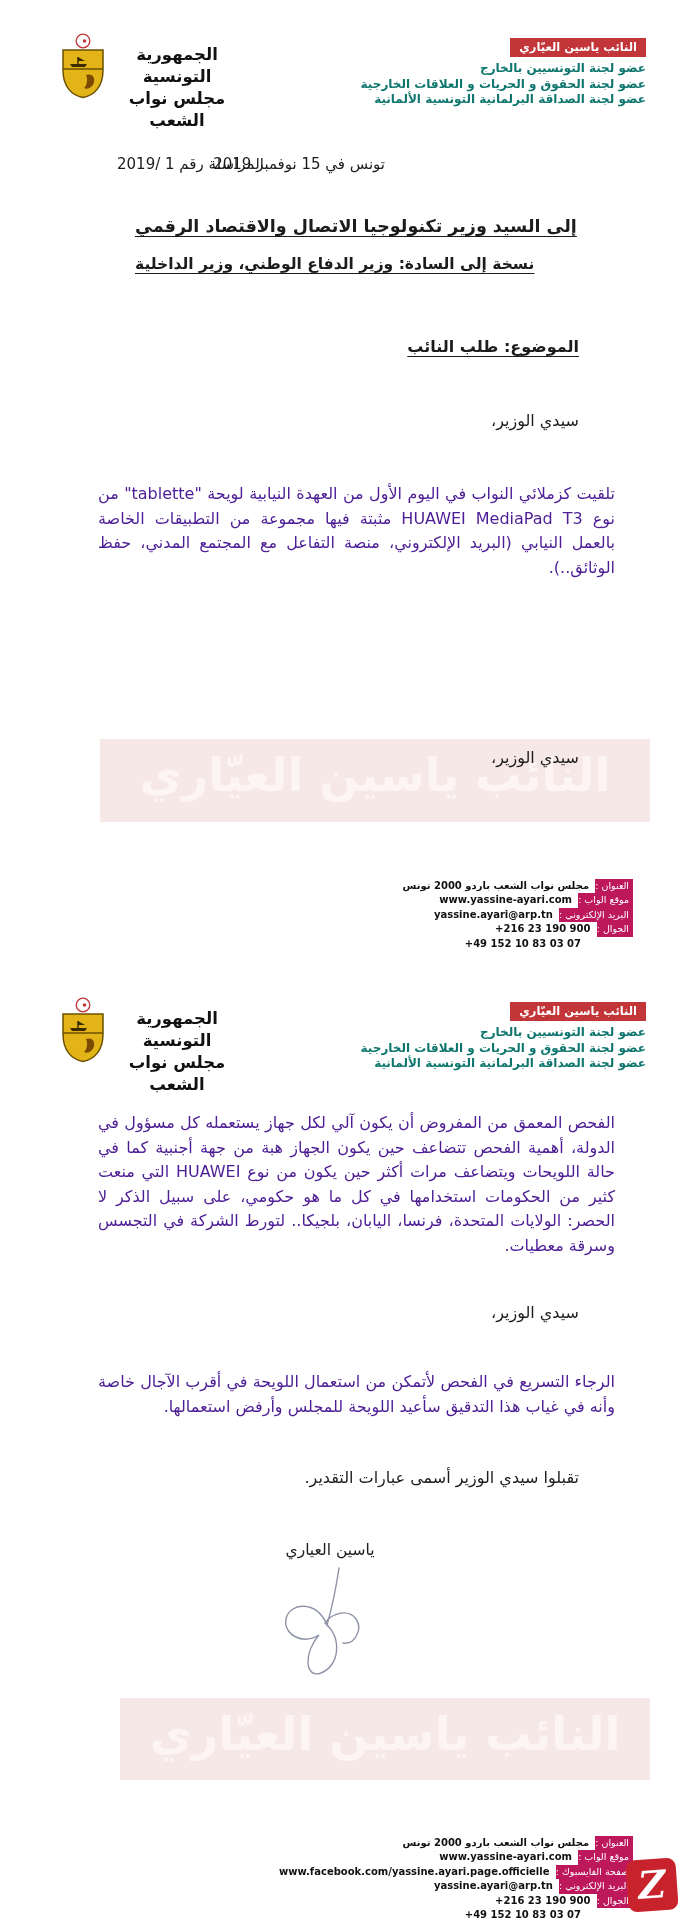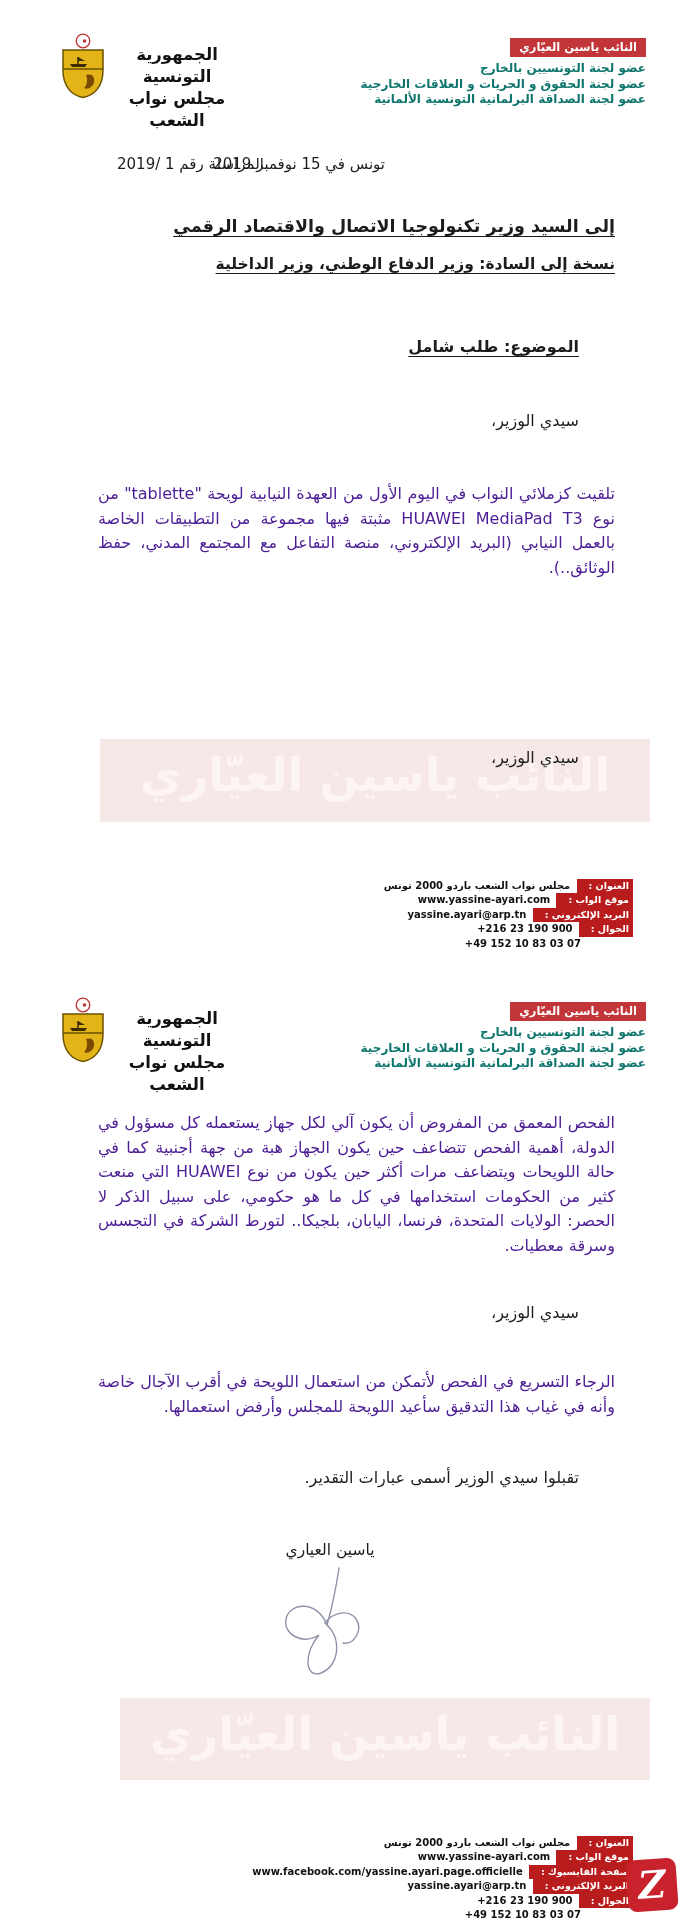--- a/index.html
+++ b/index.html
@@ -15,40 +15,40 @@
              font-size:16.5px;line-height:22px;color:#111;}
   .right-header{width:330px;text-align:right;direction:rtl;}
   .name-badge{display:inline-block;background:#c23539;color:#fff;
               font-size:11.5px;font-weight:bold;padding:2px 9px 3px 9px;}
   .memberships{margin-top:4px;font-size:12px;font-weight:bold;
                line-height:15.5px;color:#0f766e;}
 
   
   .rtl{direction:rtl;text-align:right;}
   .dateline{font-size:15px;}
-  .center-line{text-align:right;direction:rtl;font-weight:bold;}
+  .center-line{text-align:left;direction:rtl;font-weight:bold;}
   .u{text-decoration:underline;text-underline-offset:4px;}
   .to-line{font-size:17.5px;}
   .cc-line{font-size:15.5px;}
   .subject{font-size:16px;font-weight:bold;direction:rtl;}
   .greet{font-size:16px;direction:rtl;z-index:3;}
   .para{direction:rtl;text-align:justify;font-size:16px;line-height:24.5px;
         width:517px;color:#4c1d95;}
 
   
   .band{background:#f7e8e8;text-align:center;direction:rtl;
         overflow:hidden;z-index:1;}
   .band span{font-size:46px;font-weight:bold;color:#fdf4f4;line-height:1.6;}
 
   
   .footer{direction:rtl;text-align:right;font-size:10px;line-height:13.4px;
           color:#111;}
   .f-row{white-space:nowrap;}
-  .chip{display:inline-block;background:#b91c1c;color:#fff;font-weight:bold;
-        font-size:9.5px;padding:0 4px 1px 12px;margin-left:3px;}
+  .chip{display:inline-block;background:#be185d;color:#fff;font-weight:normal;
+        font-size:9.5px;padding:0 4px 1px 0;margin-left:3px;}
   .fval{font-weight:bold;}
   .f-extra{padding-left:0;padding-right:52px;font-weight:bold;}
 
   
   .sig-name{font-size:15.5px;direction:rtl;text-align:center;width:150px;}
 
   
   .z-logo{width:50px;height:52px;background:#c8232c;border-radius:9px;
           transform:rotate(-4deg);display:flex;align-items:center;
           justify-content:center;z-index:4;}
@@ -87,21 +87,21 @@
   <div class="abs rtl dateline" style="right:265px;top:155px;">تونس في 15 نوفمبر 2019</div>
   <div class="abs rtl dateline" style="left:112px;top:155px;">المراسلة رقم 1 /2019</div>
 
   <div class="abs center-line to-line" style="left:130px;top:216px;width:480px;">
     <span class="u">إلى السيد وزير تكنولوجيا الاتصال والاقتصاد الرقمي</span>
   </div>
   <div class="abs center-line cc-line" style="left:130px;top:255px;width:480px;">
     <span class="u">نسخة إلى السادة: وزير الدفاع الوطني، وزير الداخلية</span>
   </div>
   <div class="abs subject" style="right:71px;top:337px;">
-    <span class="u">الموضوع: طلب شامل</span>
+    <span class="u">الموضوع: طلب النائب</span>
   </div>
 
   <div class="abs greet" style="right:71px;top:411px;">سيدي الوزير،</div>
   <div class="abs para" style="left:93px;top:482px;">تلقيت كزملائي النواب في اليوم الأول من العهدة النيابية لويحة "tablette" من نوع HUAWEI MediaPad T3 مثبتة فيها مجموعة من التطبيقات الخاصة بالعمل النيابي (البريد الإلكتروني، منصة التفاعل مع المجتمع المدني، حفظ الوثائق..).</div>
   <div class="abs greet" style="right:71px;top:748px;">سيدي الوزير،</div>
 
   <div class="abs band" style="left:95px;right:0;top:739px;height:83px;">
     <span>النائب ياسين العيّاري</span>
   </div>
 

